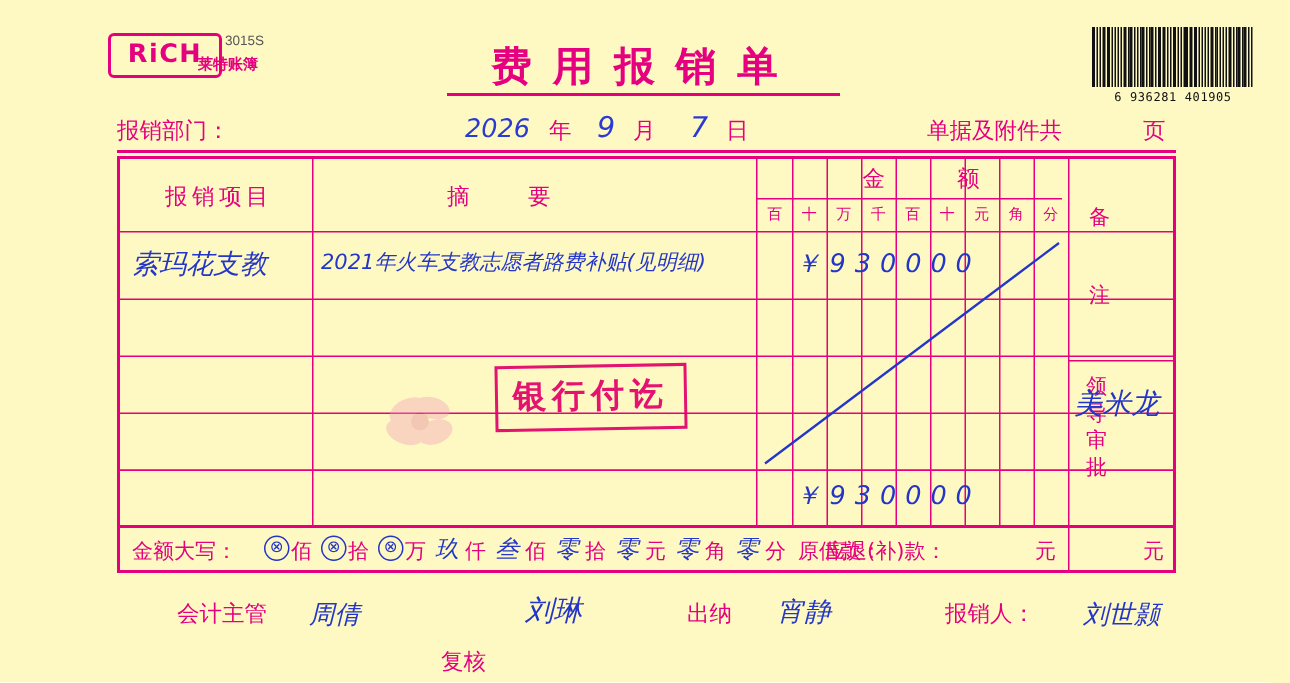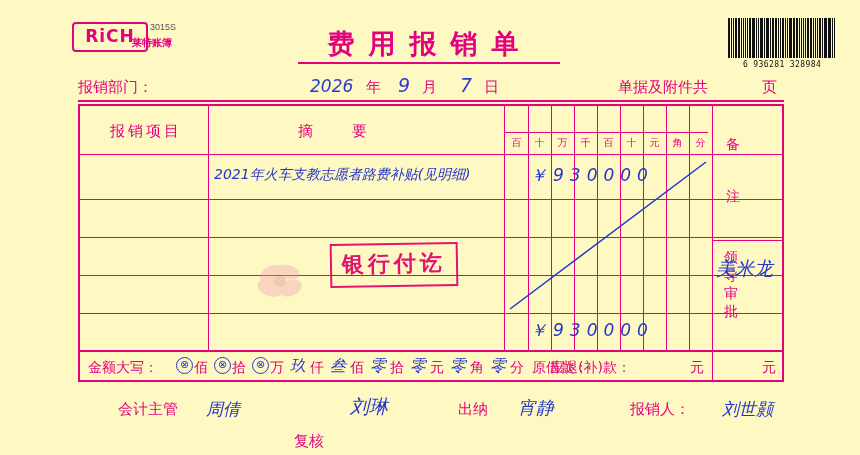--- a/index.html
+++ b/index.html
@@ -280,21 +280,21 @@
       <i style="width: 1px;"></i>
       <i style="width: 3px;"></i>
       <i style="width: 1px;"></i>
       <i style="width: 1px;"></i>
       <i style="width: 2px;"></i>
       <i style="width: 1px;"></i>
       <i style="width: 3px;"></i>
       <i style="width: 2px;"></i>
       <i style="width: 1px;"></i>
     </div>
-  <div class="barcode-num">6 936281 328984</div>
+  <div class="barcode-num">6 936281 401905</div>
 
   <div class="row-dept">
     <span class="lbl" style="left:0;top:4px;">报销部门：</span>
     <span class="hand" style="position:absolute;left:232px;top:2px;font-size:17px;">2026</span>
     <span class="lbl" style="left:288px;top:4px;">年</span>
     <span class="hand" style="position:absolute;left:320px;top:0px;font-size:19px;">9</span>
     <span class="lbl" style="left:344px;top:4px;">月</span>
     <span class="hand" style="position:absolute;left:382px;top:0px;font-size:19px;">7</span>
     <span class="lbl" style="left:406px;top:4px;">日</span>
     <span class="lbl" style="left:540px;top:4px;">单据及附件共</span>
@@ -321,39 +321,41 @@
     <div class="hline" style="top:93px;"></div>
     <div class="hline" style="top:131px;"></div>
     <div class="hline" style="top:169px;"></div>
     <div class="hline" style="top:207px;"></div>
     <div class="hline" style="top:207px;"></div>
 
     <div class="hline" style="top:134px;left:632px;right:0;"></div>
 
     <div class="cell-label" style="left:30px;top:16px;">报销项目</div>
     <div class="cell-label" style="left:218px;top:16px;">摘　　要</div>
+    <div class="cell-label" style="left:495px;top:4px;letter-spacing:6px;">金　　额</div>
 
     <div class="amt-head" style="left:425px;top:30px;width:23px;">百</div>
     <div class="amt-head" style="left:448px;top:30px;width:23px;">十</div>
     <div class="amt-head" style="left:471px;top:30px;width:23px;">万</div>
     <div class="amt-head" style="left:494px;top:30px;width:23px;">千</div>
     <div class="amt-head" style="left:517px;top:30px;width:23px;">百</div>
     <div class="amt-head" style="left:540px;top:30px;width:23px;">十</div>
     <div class="amt-head" style="left:563px;top:30px;width:23px;">元</div>
     <div class="amt-head" style="left:586px;top:30px;width:23px;">角</div>
     <div class="amt-head" style="left:609px;top:30px;width:23px;">分</div>
 
     <div class="bei-zhu" style="left:640px;top:30px;">备</div>
     <div class="bei-zhu" style="left:640px;top:82px;">注</div>
 
     <div class="bei-zhu" style="left:638px;top:143px;">领</div>
     <div class="bei-zhu" style="left:638px;top:161px;">导</div>
     <div class="bei-zhu" style="left:638px;top:179px;">审</div>
     <div class="bei-zhu" style="left:638px;top:197px;">批</div>
 
+    <div class="writing" style="left:8px;top:58px;font-size:18px;font-style:italic;">索玛花支教</div>
     <div class="writing" style="left:134px;top:60px;font-size:14px;font-style:italic;">2021年火车支教志愿者路费补贴(见明细)</div>
     <div class="writing" style="left:450px;top:58px;font-size:17px;letter-spacing:6px;font-style:italic;">￥930000</div>
 
     <div class="writing" style="left:450px;top:213px;font-size:17px;letter-spacing:6px;font-style:italic;">￥930000</div>
 
     <svg style="position:absolute;left:424px;top:48px;width:208px;height:160px;">
       <line x1="202" y1="8" x2="6" y2="155" stroke="#2436c8" stroke-width="1.5"></line>
     </svg>
 
     <div class="writing" style="left:636px;top:150px;font-size:19px;font-style:italic;">美米龙</div>

